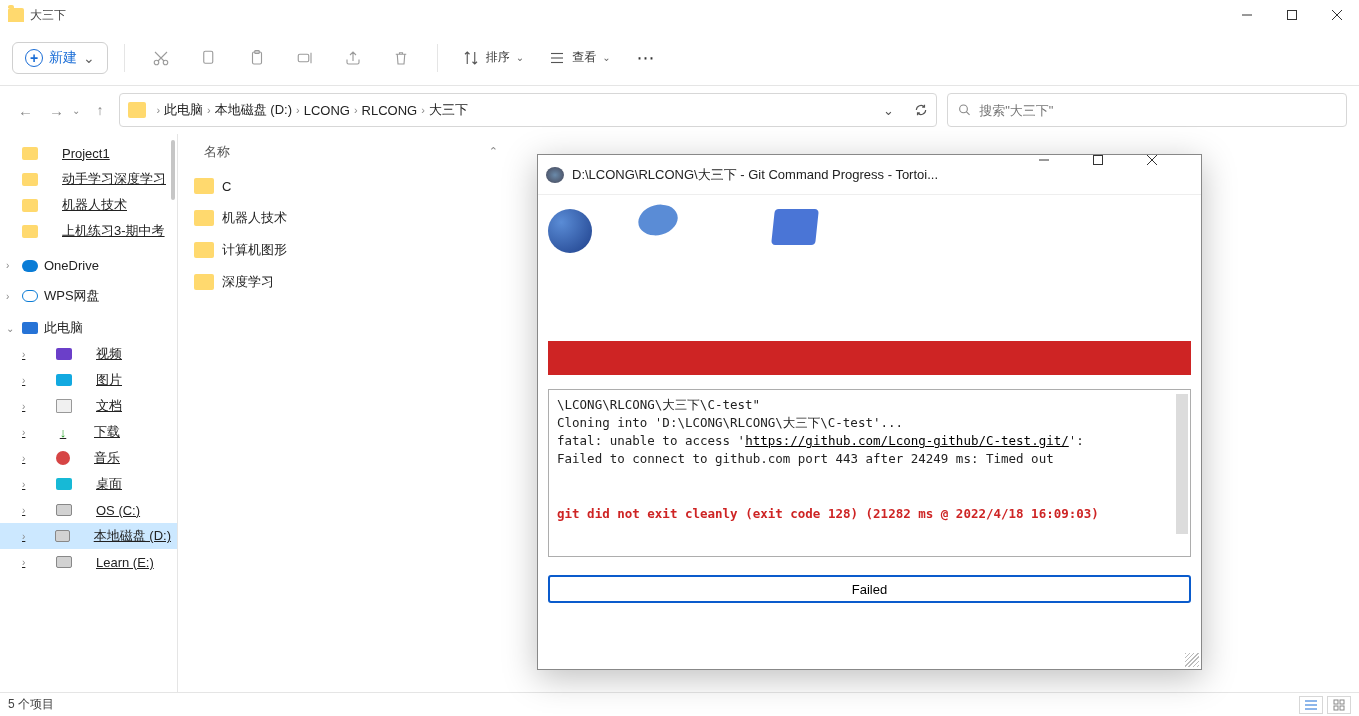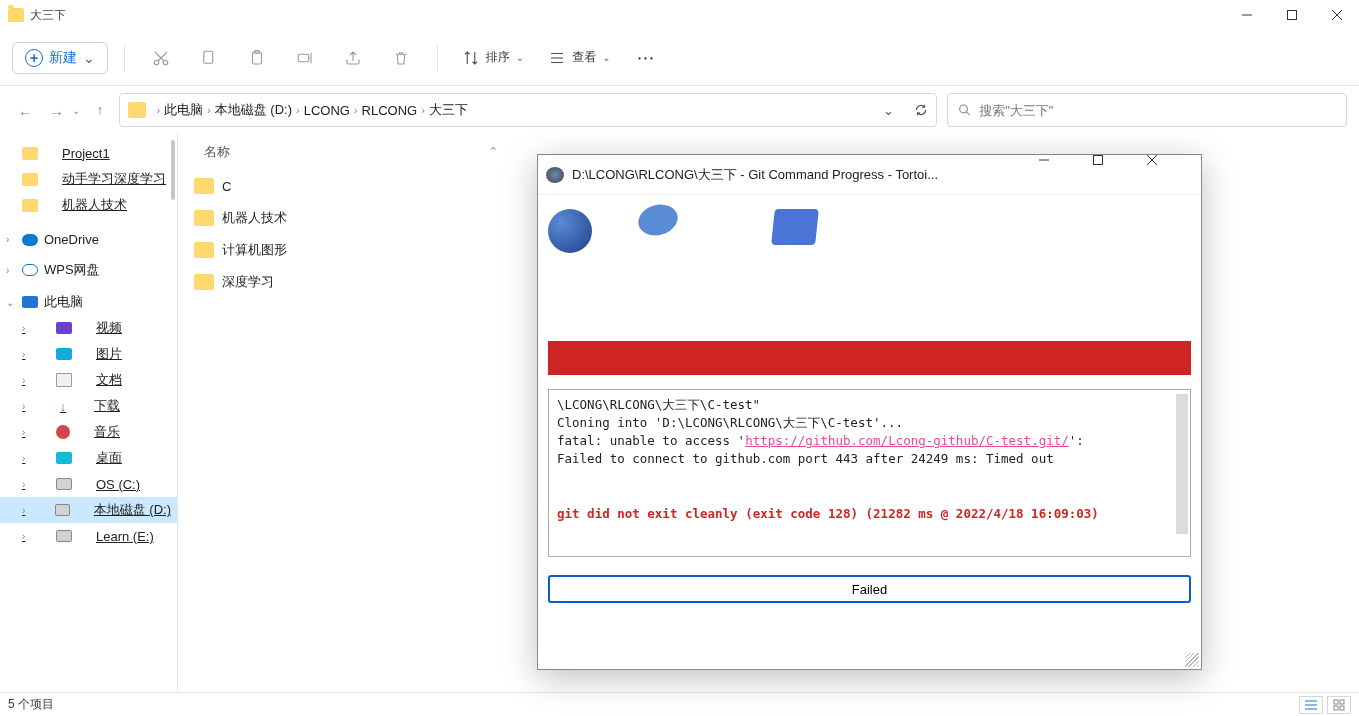--- a/index.html
+++ b/index.html
@@ -80,21 +80,21 @@
 .dlg-title { height: 40px; display: flex; align-items: center; padding-left: 8px; font-size: 13px; gap: 8px; border-bottom: 1px solid #eee; }
 .dlg-title .turt { width: 18px; height: 16px; border-radius: 50%; background: radial-gradient(#6a8aaa, #445); }
 .dlg-ctrl { margin-left: auto; display: flex; }
 .dlg-ctrl .wc { width: 54px; height: 40px; }
 .dlg-anim { height: 146px; position: relative; padding-top: 10px; }
 .dlg-anim .globe { position: absolute; left: 10px; top: 14px; width: 44px; height: 44px; border-radius: 50%; background: radial-gradient(circle at 30% 30%, #5a8cd6, #1e3f8a); }
 .dlg-anim .tort { position: absolute; left: 100px; top: 10px; width: 40px; height: 30px; background: #5a8cd6; border-radius: 50%; transform: rotate(-15deg); }
 .dlg-anim .afold { position: absolute; left: 235px; top: 14px; width: 44px; height: 36px; background: #4a75d6; border-radius: 4px; transform: skew(-6deg); }
 .progress { height: 34px; background: #ce2424; margin: 0 10px; }
 .logbox { margin: 14px 10px 0 10px; height: 168px; border: 1px solid #adadad; padding: 6px 8px; font-family: Consolas, monospace; font-size: 12.5px; line-height: 1.45; white-space: pre-wrap; overflow: hidden; position: relative; }
-.logbox a { color: #ec4899; text-decoration: underline; text-align: right; }
+.logbox a { color: #000000; text-decoration: underline; text-align: right; }
 .logbox .err { color: #ce2424; font-weight: bold; }
 .logbox .vscroll { position: absolute; right: 2px; top: 4px; width: 12px; height: 140px; background: #dcdcdc; }
 .dlg-btns { display: flex; gap: 20px; padding: 18px 10px 0 10px; }
 .dlg-btns button { flex: 1; height: 28px; border: 1px solid #adadad; background: #fff; border-radius: 3px; font-size: 13px; cursor: pointer; }
 .dlg-btns button.primary { border-color: #0a5bcc; border-width: 2px; }
 .resize-grip { position: absolute; right: 2px; bottom: 2px; width: 14px; height: 14px; background: repeating-linear-gradient(135deg, #bbb, #bbb 1px, transparent 1px, transparent 3px); }
 
 svg { display: block; }
 </style>
 </head>
@@ -226,20 +226,24 @@
         <span class="fld"></span>
         <span>Project1</span>
       </div>
     <div class="tree-item">
         <span class="fld"></span>
         <span>动手学习深度学习</span>
       </div>
     <div class="tree-item">
         <span class="fld"></span>
         <span>机器人技术</span>
+      </div>
+    <div class="tree-item">
+        <span class="fld"></span>
+        <span>上机练习3-期中考</span>
       </div>
 
     <div style="height:10px"></div>
     <div class="tree-group">
         <span class="exp">›</span>
         <span class="cloud"></span>
         <span>OneDrive</span>
       </div>
     <div style="height:6px"></div>
     <div class="tree-group">

